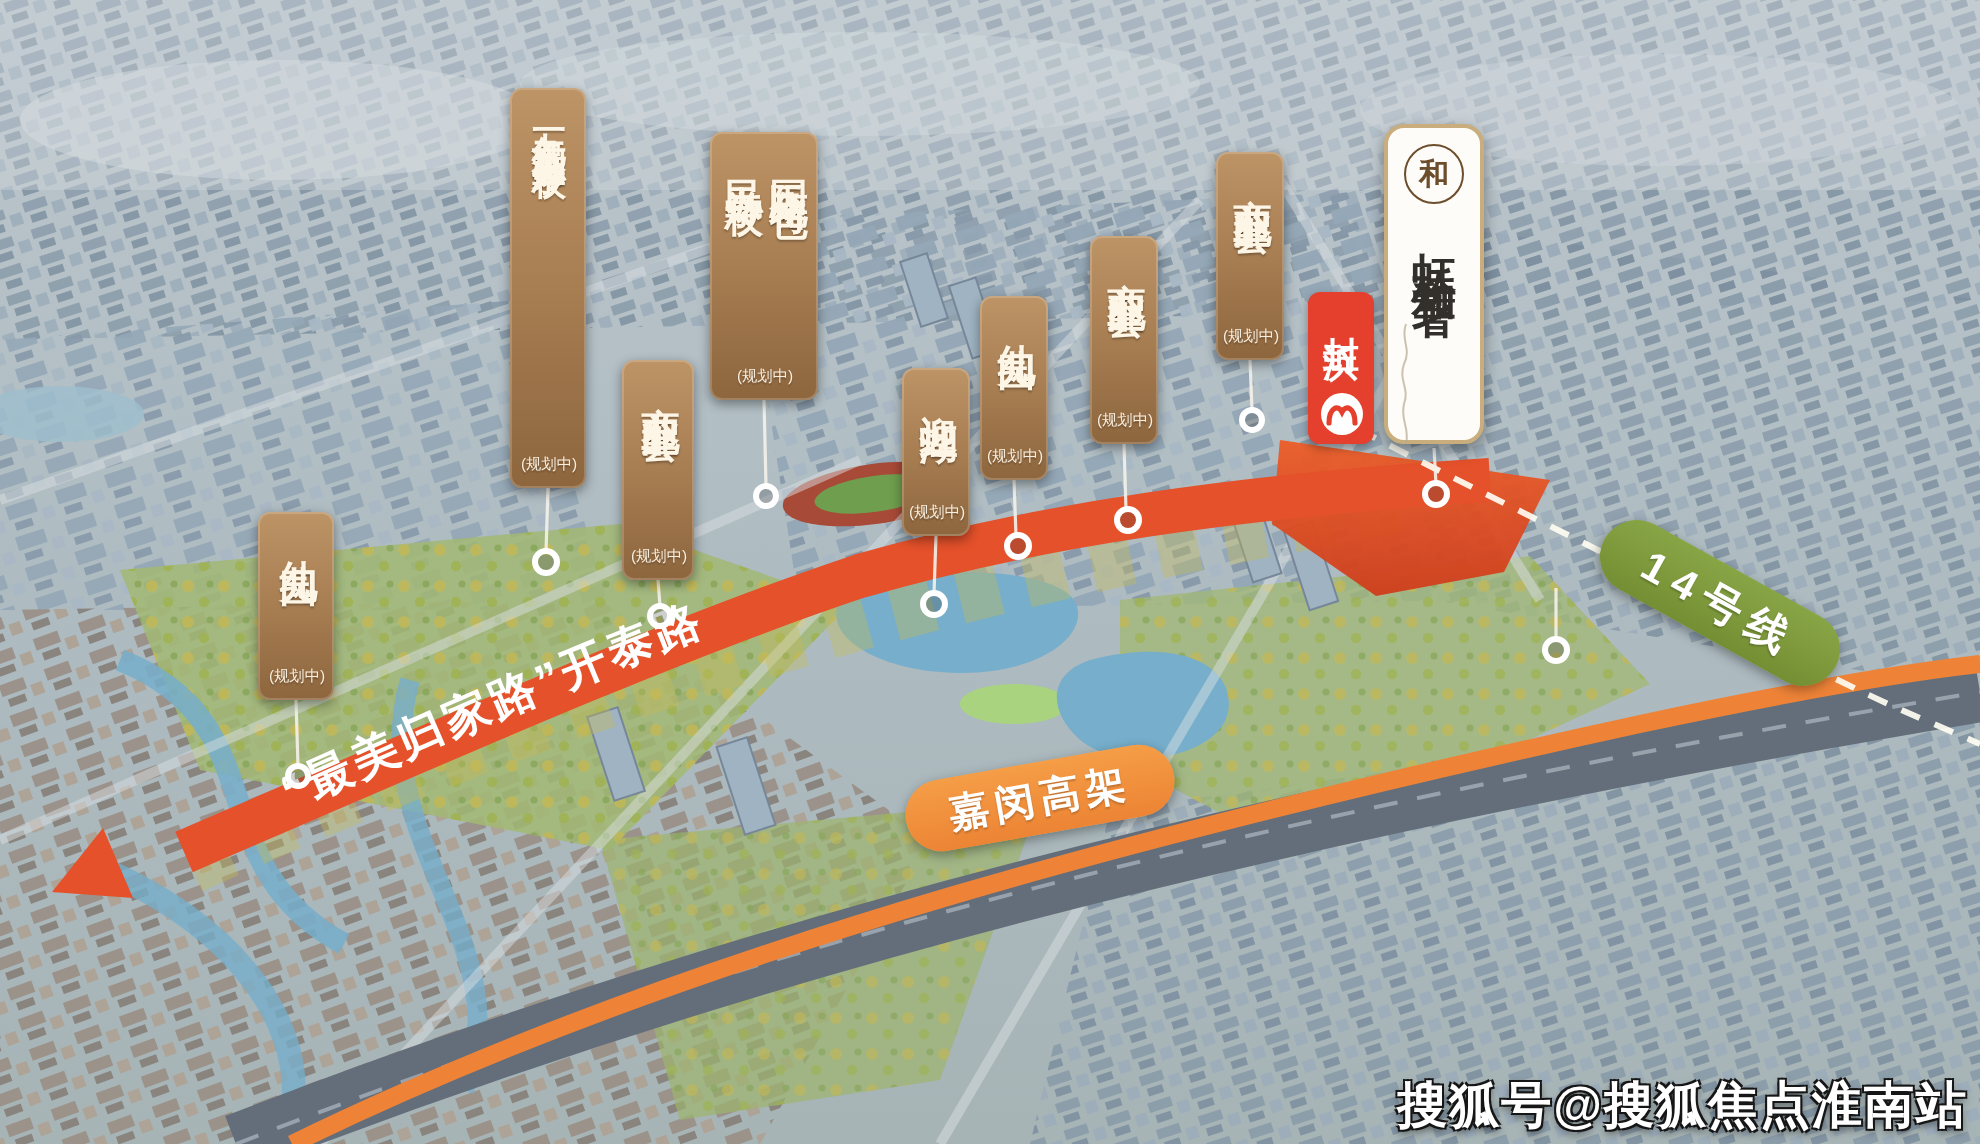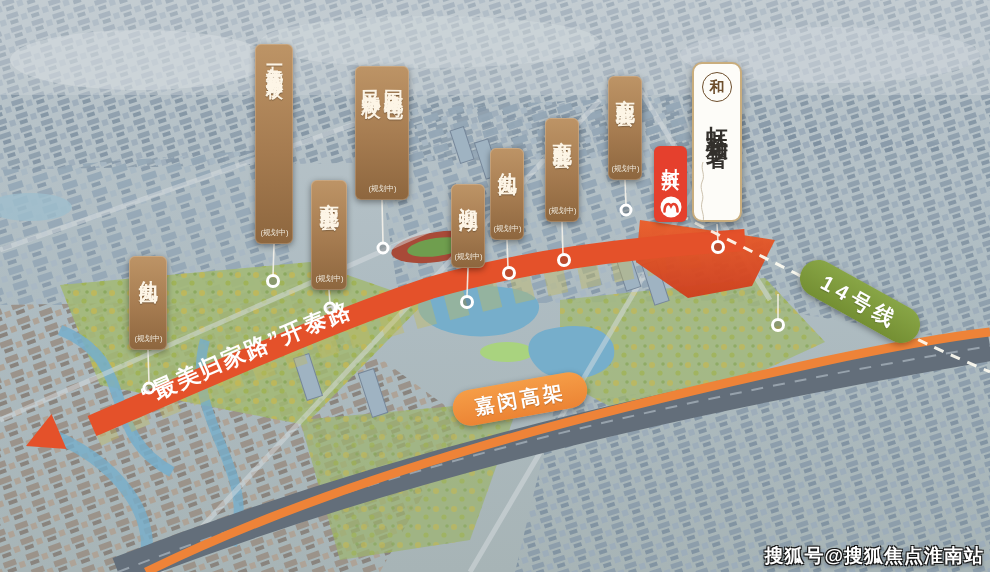--- a/index.html
+++ b/index.html
@@ -59,21 +59,21 @@
     position:absolute;z-index:5;color:#fff;font-weight:700;
     display:flex;align-items:center;justify-content:center;
     border-radius:20px;box-shadow:0 2px 6px rgba(0,0,0,.35);
     text-shadow:0 1px 1px rgba(0,0,0,.2);
   }
   .pill.line14{background:linear-gradient(180deg,#88a546,#748f33);font-size:21px;letter-spacing:5px;}
   .pill.viaduct{background:linear-gradient(180deg,#f59d47,#ec8434);font-size:20px;letter-spacing:3px;}
 
   .watermark{
     position:absolute;z-index:9;right:6px;bottom:3px;
-    color:#fff;font-size:19px;font-weight:700;letter-spacing:1px;
+    color:#fff;font-size:25px;font-weight:700;letter-spacing:1px;
     text-shadow:-1px -1px 0 #161616,1px -1px 0 #161616,-1px 1px 0 #161616,1px 1px 0 #161616,0 2px 4px rgba(0,0,0,.6);
   }
 </style>
 </head>
 <body>
 
 <div id="stage">
 
   <svg id="bg" viewBox="0 0 990 572" xmlns="http://www.w3.org/2000/svg">
     <defs>

